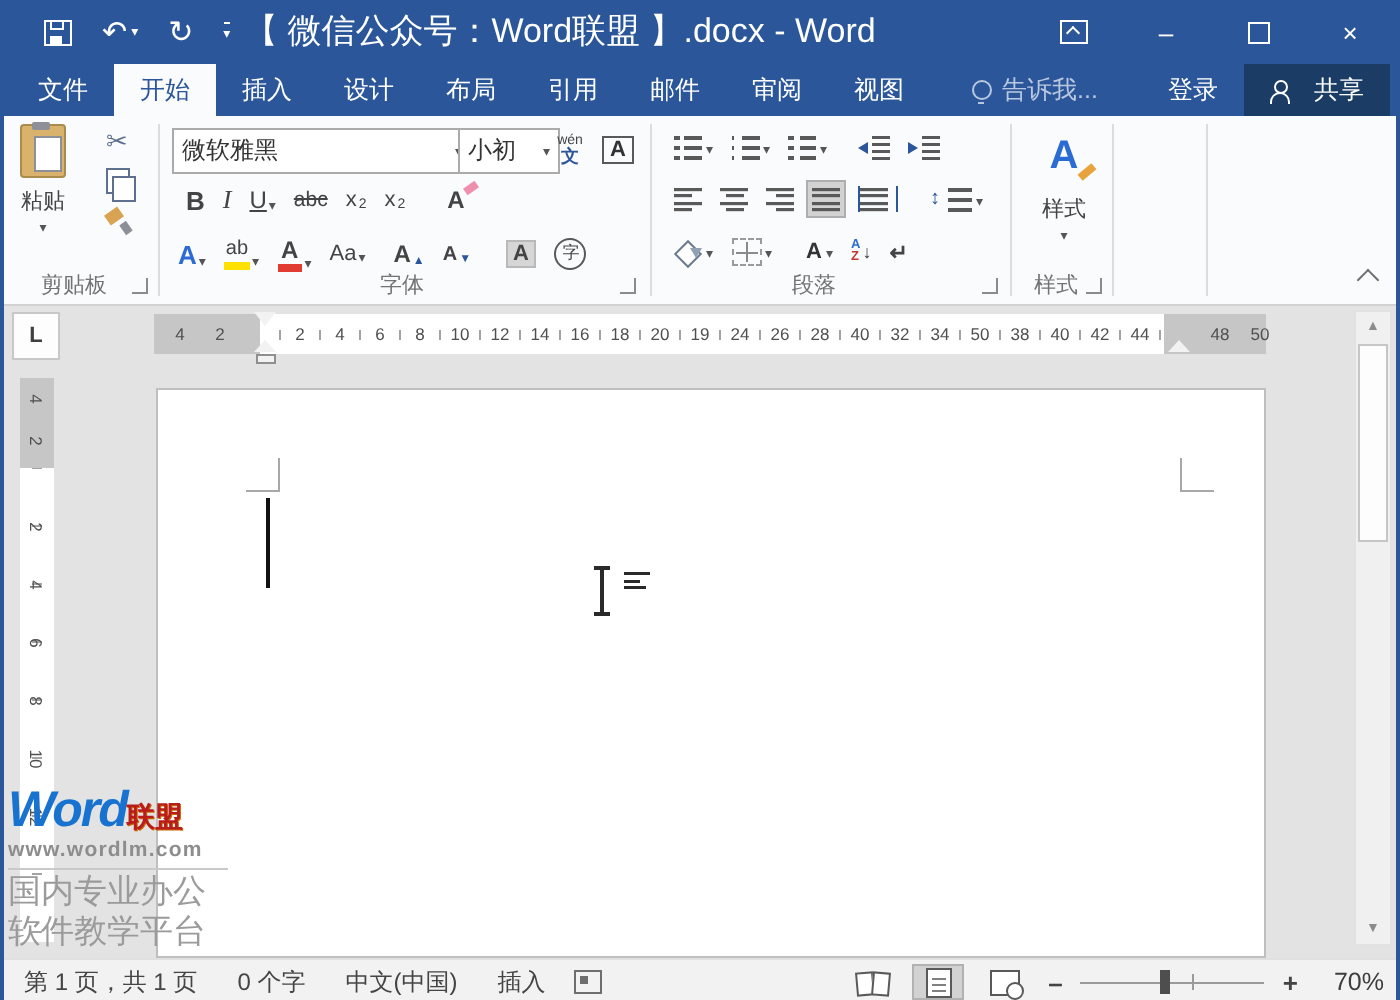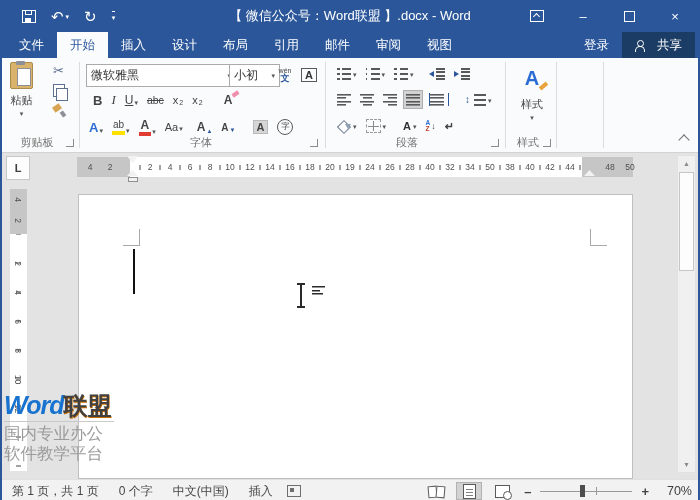--- a/index.html
+++ b/index.html
@@ -10,21 +10,21 @@
   .titlebar{position:relative;height:32px;background:#2b579a;color:#fff}
   .qat{position:absolute;left:20px;top:0;height:32px;display:flex;align-items:center;gap:15px}
   .qbtn{display:flex;align-items:center;gap:2px;cursor:default}
   .glyph{font-size:15px;line-height:1;color:#fff}
   .floppy{position:relative;width:12px;height:11px;border:1.5px solid #fff;display:inline-block}
   .floppy::before{content:"";position:absolute;left:2px;top:0;width:5px;height:3px;border:1px solid #fff;border-top:none}
   .floppy::after{content:"";position:absolute;left:2px;bottom:0;width:6px;height:3.5px;background:#fff}
   .ddw{font-size:7px;color:#fff;line-height:1}
   .barred{border-top:1.2px solid #fff;padding-top:1.5px}
   .title{position:absolute;left:120px;right:120px;top:0;height:32px;line-height:32px;
-    text-align:center;font-size:13px;white-space:nowrap}
+    font-size:17px;white-space:nowrap}
   .wincontrols{position:absolute;right:0;top:0;height:32px;display:flex}
   .wbtn{width:46px;height:32px;display:flex;align-items:center;justify-content:center;font-size:13px}
   .rdo{position:relative;width:12px;height:10px;border:1px solid #fff}
   .rdo i{position:absolute;left:3px;top:3px;width:4px;height:4px;border-left:1.2px solid #fff;border-top:1.2px solid #fff;transform:rotate(45deg)}
   .maxbox{width:9px;height:9px;border:1.2px solid #fff;display:inline-block}
   
   .tabrow{position:relative;height:26px;background:#2b579a;display:flex;align-items:stretch;padding-left:4px;color:#fff;font-size:12.5px}
   .tab{display:flex;align-items:center;padding:0 13px;cursor:default;white-space:nowrap}
   .tab.active{background:#fafbfc;color:#2b579a}
   .tab.tellme{color:#b9c6e0;gap:5px;margin-left:8px}
@@ -152,21 +152,21 @@
   .caret{position:absolute;left:54px;top:54px;width:1.5px;height:45px;background:#111}
   .ibeam{position:absolute;left:218px;top:88px;width:9px;height:26px}
   .ibeam::before{content:"";position:absolute;left:0;top:0;width:8px;height:1.6px;background:#2a2a2a;box-shadow:0 23px 0 #2a2a2a}
   .ibeam::after{content:"";position:absolute;left:3.2px;top:1px;width:1.6px;height:23px;background:#2a2a2a}
   .ptr-align{position:absolute;left:233px;top:91px;width:13px;height:10px;background-repeat:no-repeat;
     background-image:linear-gradient(#2a2a2a,#2a2a2a),linear-gradient(#2a2a2a,#2a2a2a),linear-gradient(#2a2a2a,#2a2a2a);
     background-size:13px 1.5px,8px 1.5px,11px 1.5px;background-position:0 0,0 3.5px,0 7px}
   .logo{position:absolute;left:2px;top:240px;width:118px;z-index:5}
   .logo .l1{white-space:nowrap;line-height:1}
   .logo .w{font-style:italic;font-weight:bold;font-size:25px;color:#1773cf;letter-spacing:-1px}
-  .logo .u{font-weight:bold;font-size:24px;color:#404040;text-shadow:0.5px 0.5px 0 #c96c00}
+  .logo .u{font-weight:bold;font-size:14px;color:#b91c1c;text-shadow:0.5px 0.5px 0 #c96c00}
   .logo .url{font-size:10.5px;font-weight:bold;color:#8d8d8d;letter-spacing:0.6px;margin-top:1px}
   .logo .div{width:110px;height:1px;background:#c9c9c9;margin:3px 0 2px}
   .logo .tag{font-size:16.5px;color:#9b9b9b;line-height:1.2;white-space:nowrap}
   .vscroll{position:absolute;right:2px;top:2px;width:19px;bottom:6px;background:#f0f0f1;border:1px solid #e2e2e2;box-sizing:border-box}
   .sarr{position:absolute;left:0;right:0;height:15px;display:flex;align-items:center;justify-content:center;font-size:7px;color:#8b8b8b}
   .sarr.up{top:0}.sarr.dn{bottom:0}
   .sthumb{position:absolute;left:1px;right:1px;top:16px;height:97px;background:#fdfdfd;border:1px solid #c6c6c6}
   
   .statusbar{position:relative;height:22px;background:#f2f2f3;border-top:1px solid #e0e0e0;
     display:flex;align-items:center;font-size:12px;color:#454545}
@@ -233,20 +233,24 @@
   <div class="tabrow">
     <span class="tab">文件</span>
     <span class="tab active">开始</span>
     <span class="tab">插入</span>
     <span class="tab">设计</span>
     <span class="tab">布局</span>
     <span class="tab">引用</span>
     <span class="tab">邮件</span>
     <span class="tab">审阅</span>
     <span class="tab">视图</span>
+    <span class="tab tellme">
+        <span class="bulb"></span>
+        <span>告诉我...</span>
+      </span>
     <span class="tab signin">登录</span>
     <span class="tab share">
         <span class="person"></span>
         <span>共享</span>
       </span>
   </div>
 
   <div class="ribbon">
 
     <div class="bigbtn" style="left:8px">
@@ -502,20 +506,21 @@
     <div class="page">
       <span class="crop-tl"></span>
       <span class="crop-tr"></span>
       <span class="caret"></span>
       <span class="ibeam"></span>
       <span class="ptr-align"></span>
     </div>
 
     <div class="logo">
       <div class="l1"><span class="w">Word</span><span class="u">联盟</span></div>
+      <div class="url">www.wordlm.com</div>
       <div class="div"></div>
       <div class="tag">国内专业办公</div>
       <div class="tag">软件教学平台</div>
     </div>
 
     <div class="vscroll">
       <span class="sarr up">▲</span>
       <span class="sthumb"></span>
       <span class="sarr dn">▼</span>
     </div>

